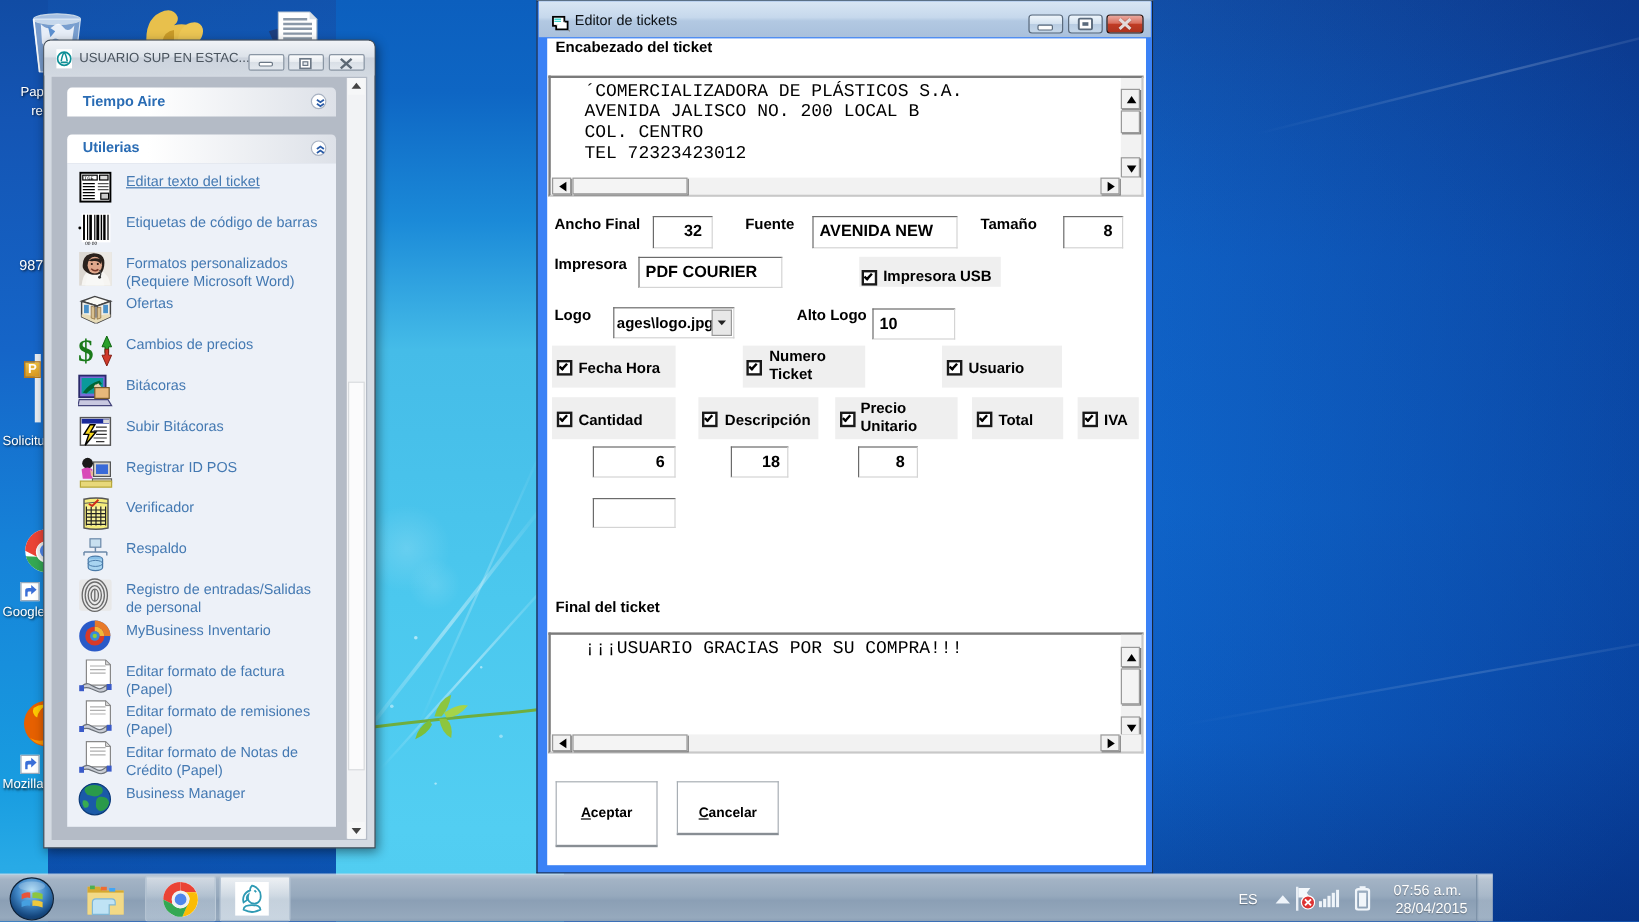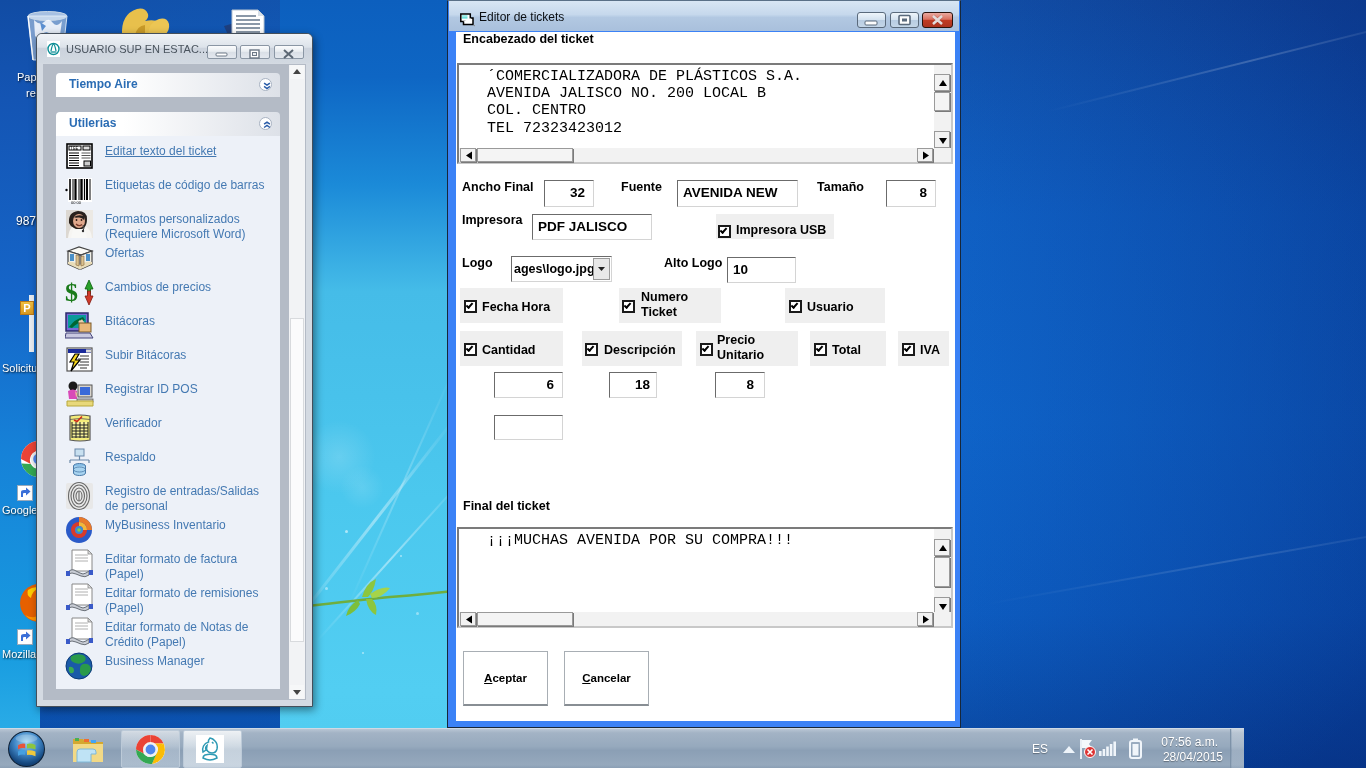--- a/index.html
+++ b/index.html
@@ -428,21 +428,21 @@
  </div>
 
  <div class="lbl" style="left:14px;top:179px">Ancho Final</div>
  <div class="inp" style="left:96px;top:179px;width:50px;height:27px;text-align:right;padding-right:8px">32</div>
  <div class="lbl" style="left:173px;top:179px">Fuente</div>
  <div class="inp" style="left:229px;top:179px;width:121px;height:27px;padding-left:5px">AVENIDA NEW</div>
  <div class="lbl" style="left:369px;top:179px">Tamaño</div>
  <div class="inp" style="left:438px;top:179px;width:50px;height:27px;text-align:right;padding-right:8px">8</div>
 
  <div class="lbl" style="left:14px;top:212px">Impresora</div>
- <div class="inp" style="left:84px;top:213px;width:120px;height:26px;padding-left:5px">PDF JALISCO</div>
+ <div class="inp" style="left:84px;top:213px;width:120px;height:26px;padding-left:5px">PDF COURIER</div>
  <div class="gp" style="left:268px;top:213px;width:118px;height:25px"></div>
  <div class="cb" style="left:270px;top:224px">
       <i></i>
     </div>
  <div class="lbl" style="left:288px;top:222px">Impresora USB</div>
 
  <div class="lbl" style="left:14px;top:255px">Logo</div>
  <div class="inp" style="left:63px;top:255px;width:101px;height:26px;padding-left:2px;overflow:hidden;font-size:12.5px">ages\logo.jpg</div>
  <div style="position:absolute;left:145px;top:257px;width:17px;height:22px;background:#e8e8e8;border:1px solid #9a9a9a"><svg width="15" height="20" viewBox="0 0 15 20">
         <path d="M4 8 L7.5 12 L11 8 Z" fill="#222"></path>
@@ -492,21 +492,21 @@
     </div>
  <div class="lbl" style="left:472px;top:342px">IVA</div>
 
  <div class="inp" style="left:46px;top:371px;width:69px;height:26px;text-align:right;padding-right:8px">6</div>
  <div class="inp" style="left:161px;top:371px;width:48px;height:26px;text-align:right;padding-right:6px">18</div>
  <div class="inp" style="left:267px;top:371px;width:50px;height:26px;text-align:right;padding-right:10px">8</div>
  <div class="inp" style="left:46px;top:414px;width:69px;height:25px"></div>
 
  <div class="lbl" style="left:15px;top:498px">Final del ticket</div>
  <div class="ta" style="left:9px;top:526px;width:496px;height:101px">
-  <pre style="left:28px;top:3px">¡¡¡MUCHAS AVENIDA POR SU COMPRA!!!</pre>
+  <pre style="left:28px;top:3px">¡¡¡USUARIO GRACIAS POR SU COMPRA!!!</pre>
   <div class="sb" style="left:475px;top:0;width:17px;height:84px"></div>
   <div class="sbb" style="left:475px;top:10px;width:16px;height:17px">
         <svg width="12" height="11" viewBox="0 0 12 11">
           <path d="M6 2 L10 8 H2 Z" fill="#000"></path>
         </svg>
       </div>
   <div class="sth" style="left:475px;top:28px;width:16px;height:30px"></div>
   <div class="sbb" style="left:475px;top:68px;width:16px;height:16px">
         <svg width="12" height="11" viewBox="0 0 12 11">
           <path d="M6 9 L10 3 H2 Z" fill="#000"></path>
@@ -519,21 +519,21 @@
         </svg>
       </div>
   <div class="sth" style="left:18px;top:83px;width:96px;height:14px"></div>
   <div class="sbb" style="left:458px;top:83px;width:16px;height:14px">
         <svg width="12" height="11" viewBox="0 0 12 11" style="top:1px">
           <path d="M9 5.5 L3 1.5 V9.5 Z" fill="#000"></path>
         </svg>
       </div>
  </div>
  <div class="btn97" style="left:15px;top:650px;width:85px;height:55px"><u>A</u>ceptar</div>
- <div class="btn97" style="left:116px;top:650px;width:85px;height:55px"><u>C</u>ancelar</div>
+ <div class="btn97" style="left:116px;top:650px;width:85px;height:45px"><u>C</u>ancelar</div>
 </div>
 
 <div id="tb">
  <div id="orb" style="position:absolute;left:8px;top:2px;width:37px;height:36px;border-radius:50%;background:radial-gradient(circle at 50% 30%,#9fd4f2 0%,#4188c8 40%,#15477e 72%,#0a2647 100%);border:1px solid #0d2036">
   <svg width="37" height="36" viewBox="0 0 37 36" style="position:absolute;left:-1px;top:-1px">
    <path d="M10 14.2 Q 13.5 11.8 17.2 12.8 L17.2 17.3 Q 13.5 16.4 10 18.4 Z" fill="#e8543a"></path>
    <path d="M19 12.9 Q 23 11.9 27.5 13.9 L27.5 18.6 Q 23 16.8 19 17.4 Z" fill="#8cc63f"></path>
    <path d="M10 20.4 Q 13.5 18.4 17.2 19.3 L17.2 23.8 Q 13.5 22.9 10 24.8 Z" fill="#46a0e0"></path>
    <path d="M19 19.4 Q 23 18.8 27.5 20.6 L27.5 25.2 Q 23 23.5 19 23.9 Z" fill="#f0c83c"></path>
    <ellipse cx="18.5" cy="7.5" rx="11" ry="4" fill="rgba(255,255,255,.22)"></ellipse>

